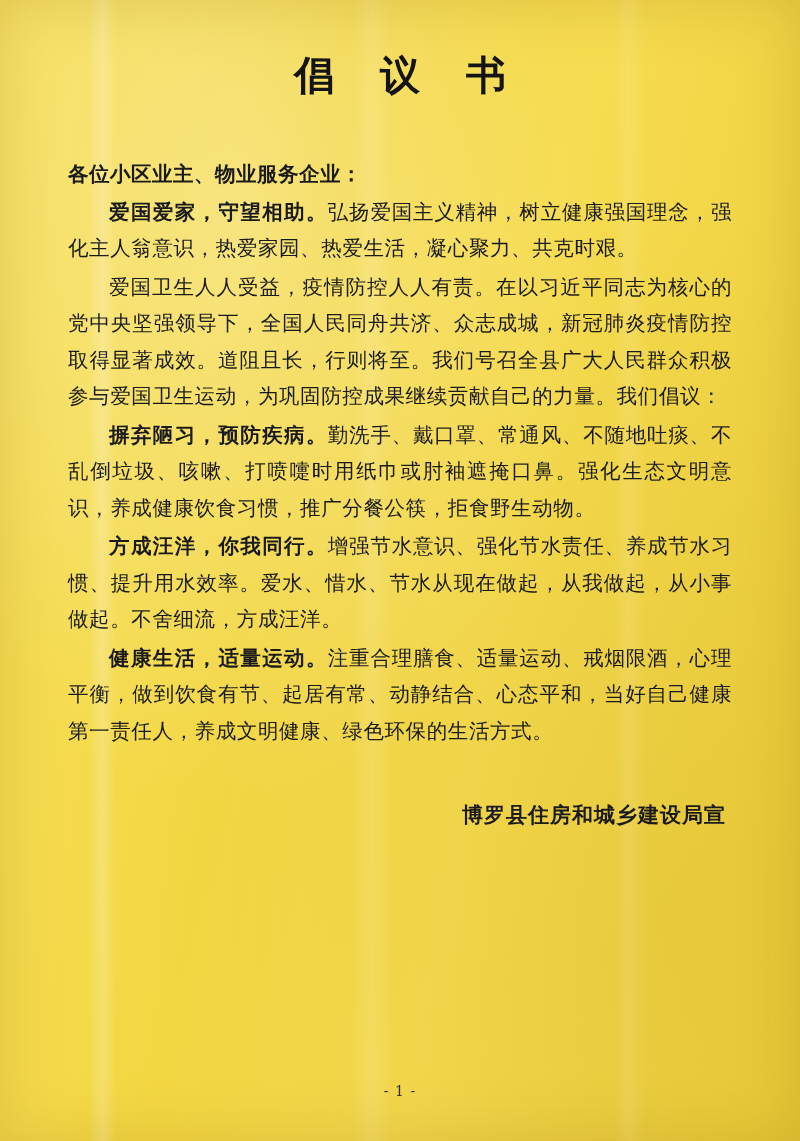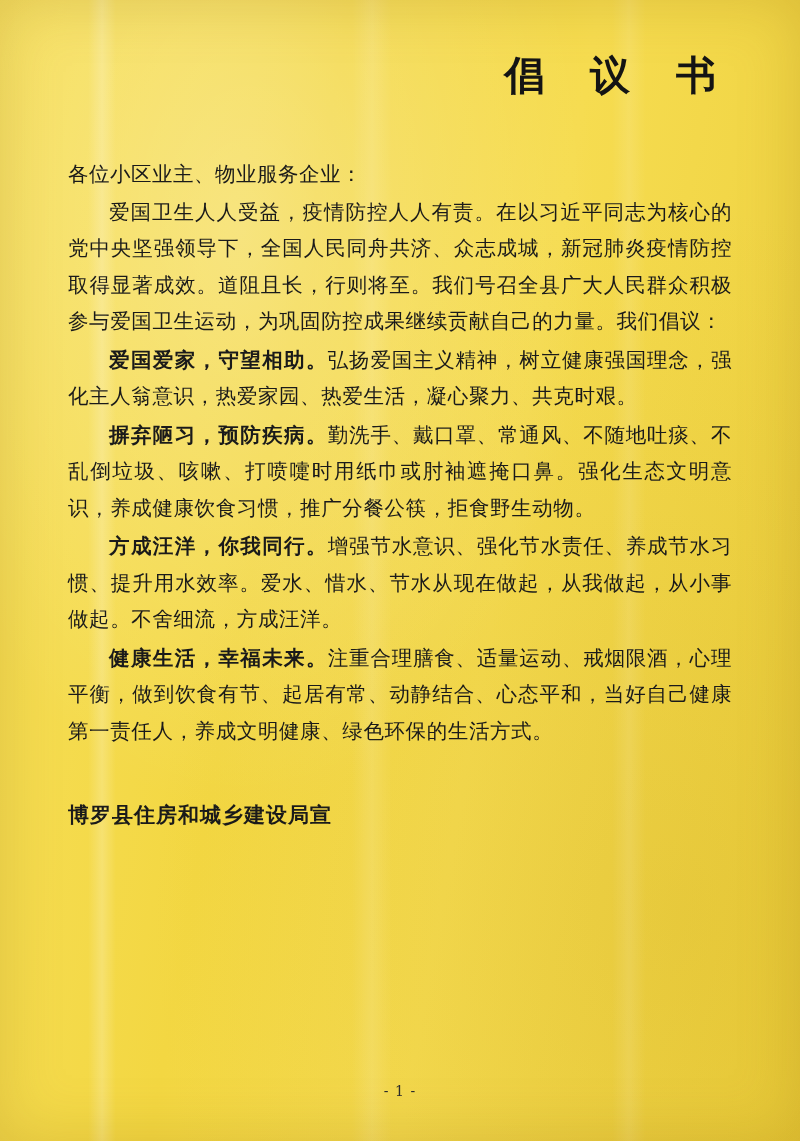--- a/index.html
+++ b/index.html
@@ -43,57 +43,58 @@
   .streak.s3 { left: 612px; width: 34px; opacity: .5; }
 
   .content {
     position: relative;
     z-index: 3;
     padding: 0 68px;
     box-sizing: border-box;
   }
 
   .doc-title {
-    text-align: right;
+    text-align: center;
     font-size: 40px;
     font-weight: bold;
     letter-spacing: 16px;
     padding-top: 48px;
     padding-bottom: 8px;
     text-indent: 16px;
     color: #141414;
     font-family: "DejaVu Serif", "Liberation Serif", serif;
   }
 
   .salutation {
     font-size: 20.5px;
     line-height: 1.9;
     margin-top: 44px;
     letter-spacing: 0.5px;
+    font-weight: bold;
   }
 
   p.para {
     font-size: 20.5px;
     line-height: 1.78;
     margin: 0;
     text-align: justify;
     text-justify: inter-ideograph;
     letter-spacing: 0.6px;
     text-indent: 2em;
   }
   p.para + p.para { margin-top: 2px; }
 
   .lead {
     font-weight: bold;
     letter-spacing: 1.2px;
   }
 
   .signature {
     margin-top: 52px;
-    text-align: left;
+    text-align: right;
     font-size: 21px;
     font-weight: bold;
     letter-spacing: 1px;
     padding-right: 6px;
   }
 
   .page-number {
     position: absolute;
     bottom: 42px;
     left: 0;
@@ -114,24 +115,24 @@
 <div class="streak s3"></div>
 <div class="edge-shadow"></div>
 
 <div class="content">
 
   <div class="doc-title">倡 议 书</div>
 
   <div class="salutation">各位小区业主、物业服务企业：</div>
 
   <div>
+    <p class="para"><span class="lead">爱国爱家，守望相助。</span><span>弘扬爱国主义精神，树立健康强国理念，强化主人翁意识，热爱家园、热爱生活，凝心聚力、共克时艰。</span></p>
     <p class="para"><span class="lead"></span><span>爱国卫生人人受益，疫情防控人人有责。在以习近平同志为核心的党中央坚强领导下，全国人民同舟共济、众志成城，新冠肺炎疫情防控取得显著成效。道阻且长，行则将至。我们号召全县广大人民群众积极参与爱国卫生运动，为巩固防控成果继续贡献自己的力量。我们倡议：</span></p>
-    <p class="para"><span class="lead">爱国爱家，守望相助。</span><span>弘扬爱国主义精神，树立健康强国理念，强化主人翁意识，热爱家园、热爱生活，凝心聚力、共克时艰。</span></p>
     <p class="para"><span class="lead">摒弃陋习，预防疾病。</span><span>勤洗手、戴口罩、常通风、不随地吐痰、不乱倒垃圾、咳嗽、打喷嚏时用纸巾或肘袖遮掩口鼻。强化生态文明意识，养成健康饮食习惯，推广分餐公筷，拒食野生动物。</span></p>
     <p class="para"><span class="lead">方成汪洋，你我同行。</span><span>增强节水意识、强化节水责任、养成节水习惯、提升用水效率。爱水、惜水、节水从现在做起，从我做起，从小事做起。不舍细流，方成汪洋。</span></p>
-    <p class="para"><span class="lead">健康生活，幸福未来。</span><span>注重合理膳食、适量运动、戒烟限酒，心理平衡，做到饮食有节、起居有常、动静结合、心态平和，当好自己健康第一责任人，养成文明健康、绿色环保的生活方式。</span></p>
+    <p class="para"><span class="lead">健康生活，适量运动。</span><span>注重合理膳食、适量运动、戒烟限酒，心理平衡，做到饮食有节、起居有常、动静结合、心态平和，当好自己健康第一责任人，养成文明健康、绿色环保的生活方式。</span></p>
   </div>
 
   <div class="signature">博罗县住房和城乡建设局宣</div>
 
 </div>
 
 <div class="page-number">- 1 -</div>
 
 </body></html>

